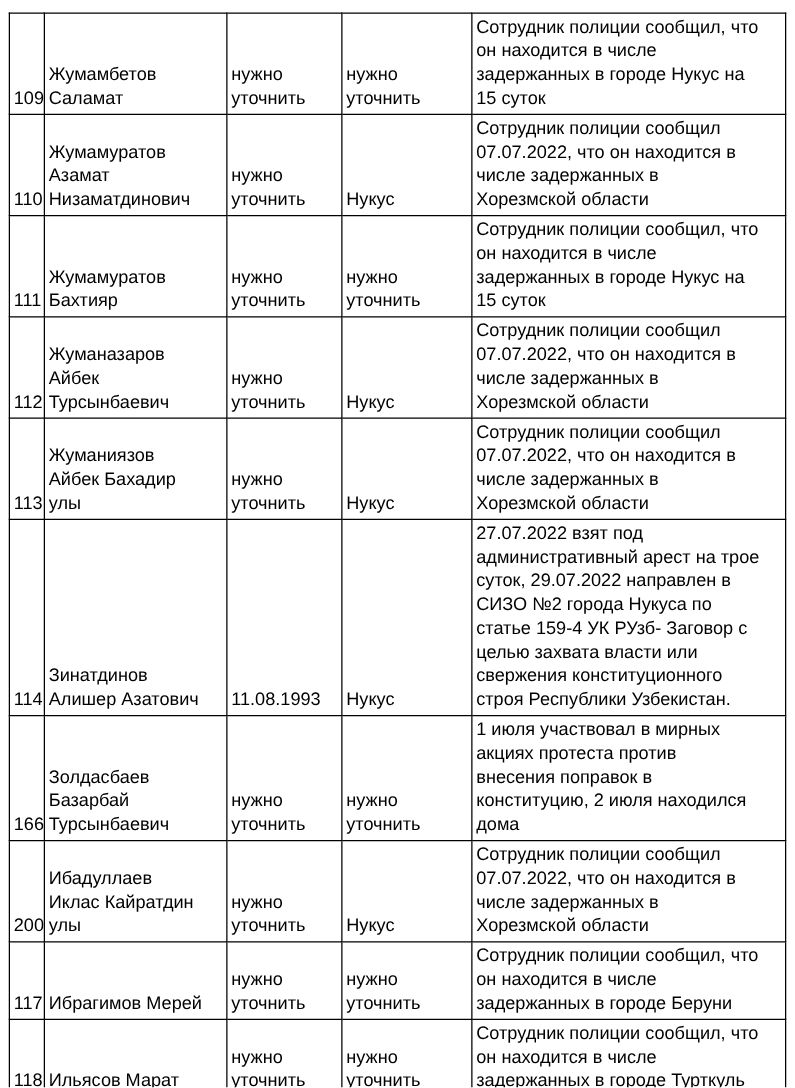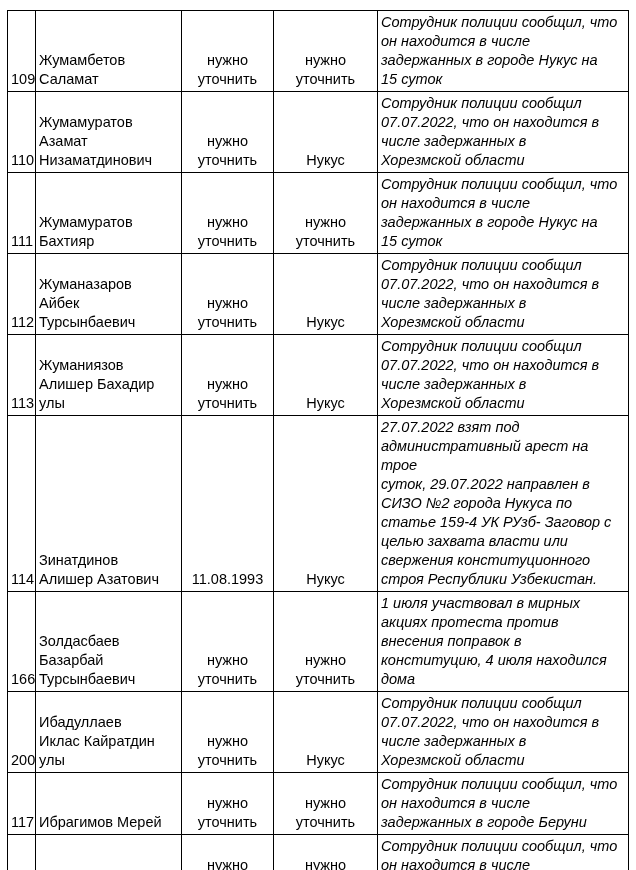--- a/index.html
+++ b/index.html
@@ -35,27 +35,25 @@
   }
   td.col-num {
     text-align: center;
     padding-left: 2px;
     padding-right: 1px;
   }
   td.col-name {
     text-align: left;
   }
   td.col-birth, td.col-place {
-    text-align: center;
   }
   td.col-details {
     vertical-align: top;
     text-align: left;
     padding-right: 1px;
-    font-style: italic;
   }
 </style>
 </head>
 <body>
 
 <div class="page">
   <table class="detainees">
     <colgroup>
       <col style="width:28px">
       <col style="width:146px">
@@ -112,21 +110,21 @@
 уточнить</td>
     <td class="col-place">Нукус</td>
     <td class="col-details">Сотрудник полиции сообщил
 07.07.2022, что он находится в
 числе задержанных в
 Хорезмской области</td>
   </tr>
         <tr>
     <td class="col-num">113</td>
     <td class="col-name">Жуманиязов
-Алишер Бахадир
+Айбек Бахадир
 улы</td>
     <td class="col-birth">нужно
 уточнить</td>
     <td class="col-place">Нукус</td>
     <td class="col-details">Сотрудник полиции сообщил
 07.07.2022, что он находится в
 числе задержанных в
 Хорезмской области</td>
   </tr>
         <tr>
@@ -149,21 +147,21 @@
     <td class="col-name">Золдасбаев
 Базарбай
 Турсынбаевич</td>
     <td class="col-birth">нужно
 уточнить</td>
     <td class="col-place">нужно
 уточнить</td>
     <td class="col-details">1 июля участвовал в мирных
 акциях протеста против
 внесения поправок в
-конституцию, 4 июля находился
+конституцию, 2 июля находился
 дома</td>
   </tr>
         <tr>
     <td class="col-num">200</td>
     <td class="col-name">Ибадуллаев
 Иклас Кайратдин
 улы</td>
     <td class="col-birth">нужно
 уточнить</td>
     <td class="col-place">Нукус</td>

